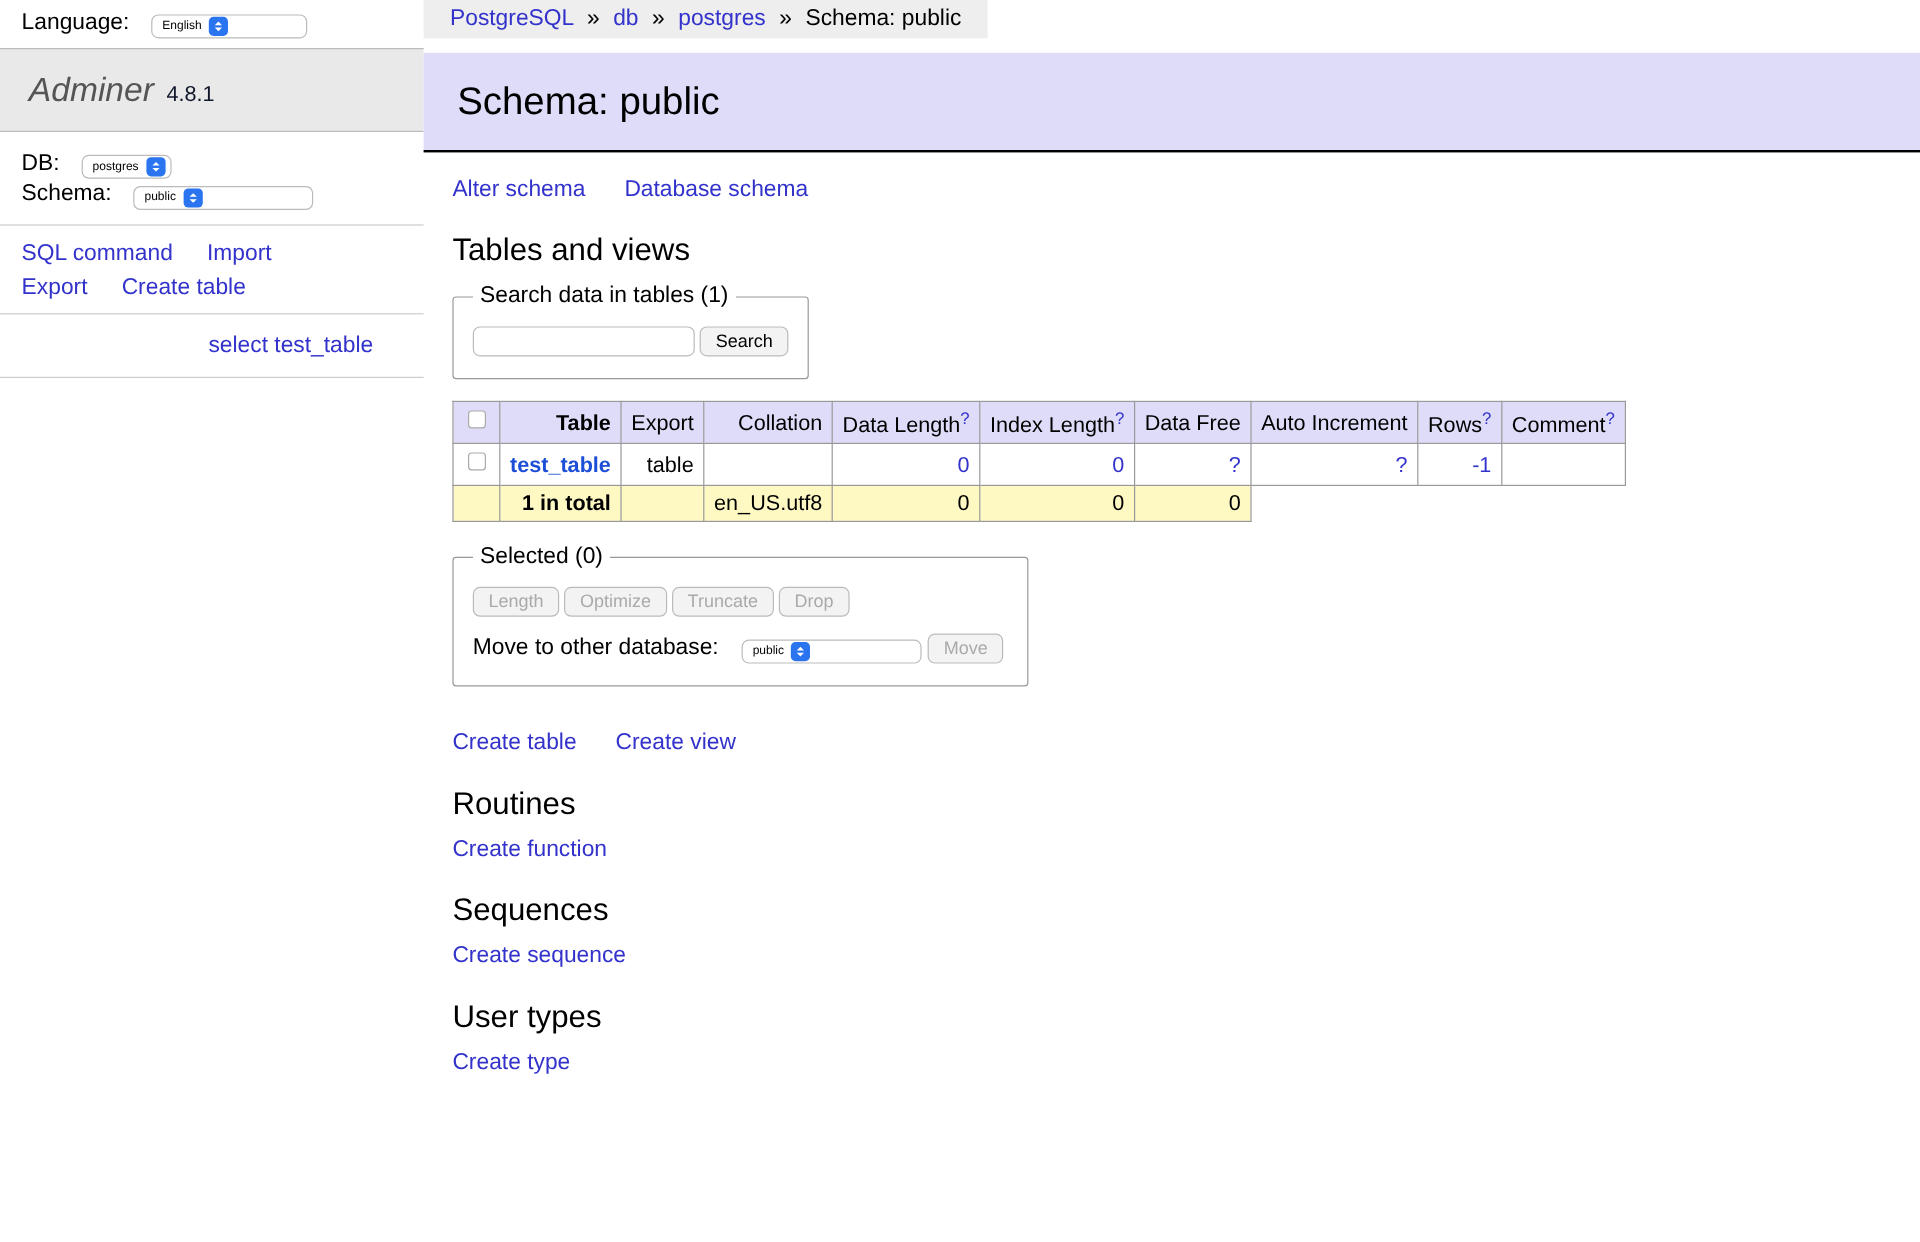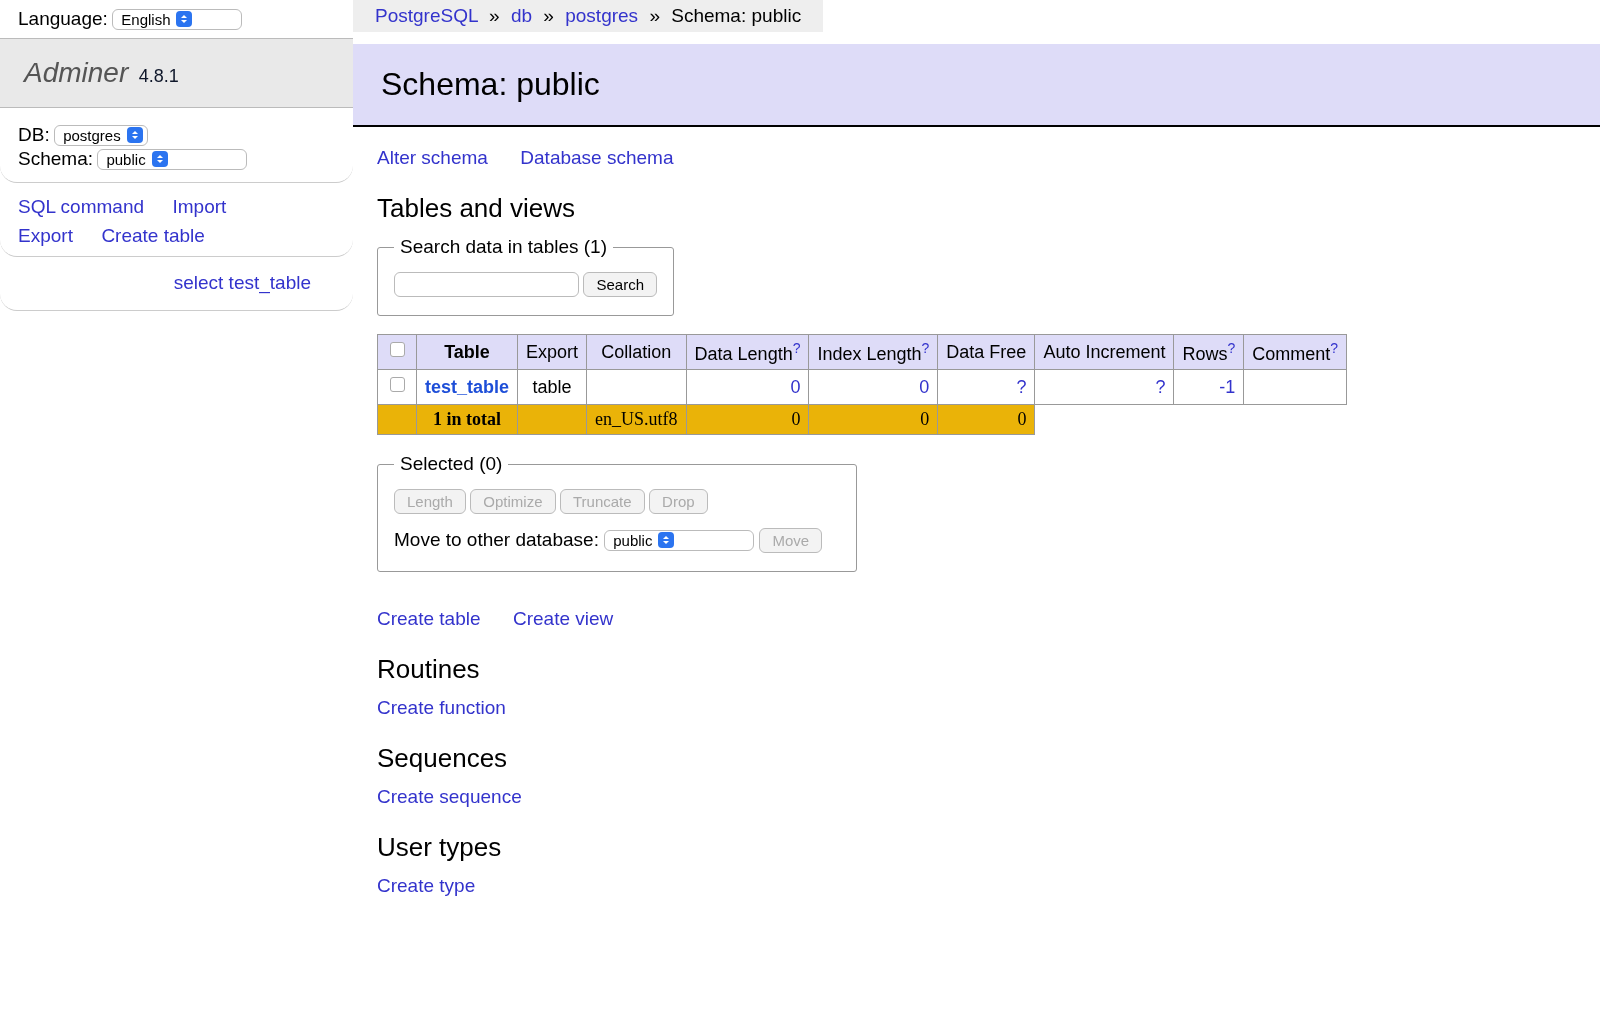--- a/index.html
+++ b/index.html
@@ -12,21 +12,21 @@
 }
 a { color: #3333cc; text-decoration: none; }
 
 .layout { display: flex; }
 
 
 .sidebar {
   width: 353px;
   flex-shrink: 0;
 }
-.side-section { padding: 8px 18px; border-radius: 17px; }
+.side-section { padding: 8px 18px; }
 .side-section.bordered { border-bottom: 1px solid #ccc; }
 
 .logo-block {
   background: #e9e9e9;
   border-top: 1px solid #bbb;
   border-bottom: 1px solid #bbb;
   padding: 18px 24px;
 }
 .logo-name {
   font-style: italic;
@@ -36,27 +36,27 @@
 }
 .logo-version {
   font-size: 18px;
   color: #0f172a;
   margin-left: 6px;
 }
 
 .lbl { font-size: 19px; }
 .select-wrap {
   display: inline-flex;
-  align-items: flex-start;
+  align-items: center;
   border: 1px solid #bbb;
   border-radius: 6px;
   padding: 1px 4px 1px 8px;
   background: #fff;
-  font-size: 15px;
-  margin-left: 0;
+  font-size: 10px;
+  margin-left: 14px;
   position: relative;
 }
 .select-wrap .sel-text { padding-right: 6px; }
 .sel-arrows {
   width: 16px; height: 16px;
   background: #2b74f0;
   border-radius: 4px;
   display: inline-flex;
   flex-direction: column;
   align-items: center;
@@ -125,31 +125,31 @@
 .btn[disabled] { color: #aaa; cursor: default; }
 
 
 table.data {
   border-collapse: collapse;
   font-size: 18px;
 }
 table.data th, table.data td {
   border: 1px solid #999;
   padding: 4px 8px;
-  text-align: center;
+  text-align: right;
   vertical-align: middle;
 }
 table.data thead th {
   background: #dedcf8;
   font-weight: 400;
 }
 table.data thead th.bold { font-weight: 700; }
 table.data .num { text-align: right; }
 table.data .chk-cell { text-align: center; width: 28px; }
-table.data tfoot th, table.data tfoot td { background: #eab308; font-family: Liberation Serif, serif; }
+table.data tfoot th, table.data tfoot td { background: #fef9c3; }
 table.data tfoot th { font-weight: 700; }
 .qmark { color: #3333cc; font-size: 14px; vertical-align: super; }
 .table-link { color: #1d4ed8; font-weight: 700; }
 
 input[type=checkbox].chk {
   width: 15px; height: 15px;
   appearance: none;
   border: 1px solid #aaa;
   border-radius: 3px;
   background: #fff;

